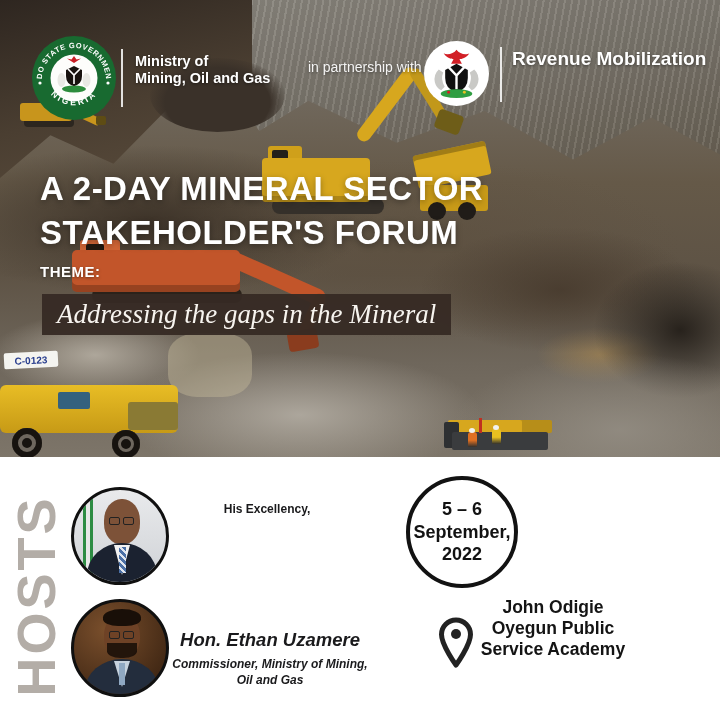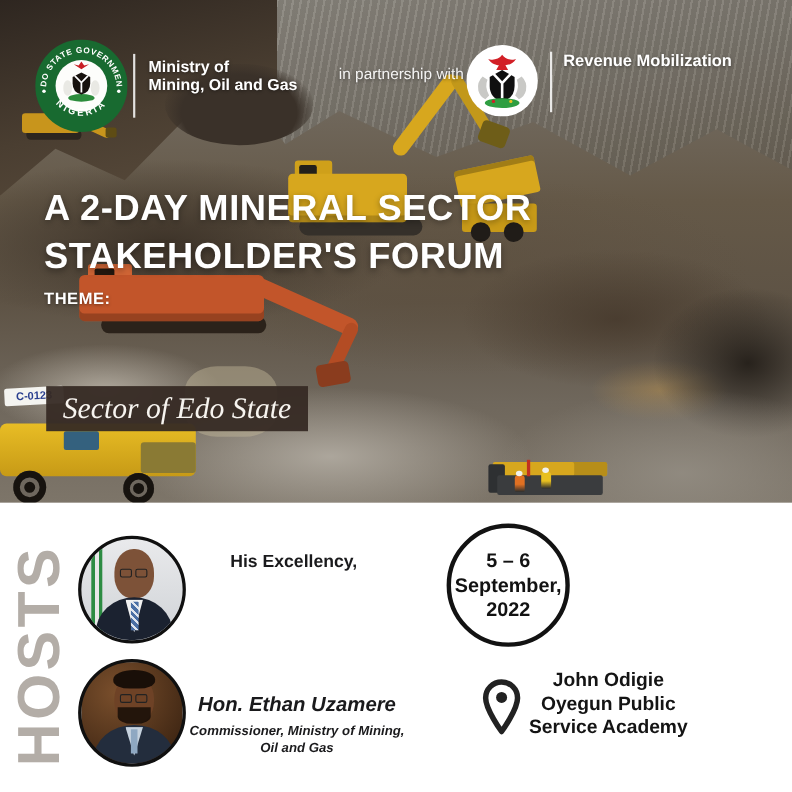--- a/index.html
+++ b/index.html
@@ -80,21 +80,21 @@
   .helmet.h1{ left:469px; top:428px; } .helmet.h2{ left:493px; top:425px; }
   .flagpole{ left:479px; top:418px; width:3px; height:15px; background:#c03020; }
   
   .vline{ position:absolute; width:2px; background:rgba(255,255,255,.85); }
   .vline.v1{ left:121px; top:49px; height:58px; }
   .vline.v2{ left:500px; top:47px; height:55px; }
   .edo-seal{ position:absolute; left:32px; top:36px; width:84px; height:84px; }
   .ng-seal{ position:absolute; left:424px; top:41px; width:65px; height:65px; }
   .ministry{ position:absolute; left:135px; top:53px; color:#fff; font-size:14.5px; font-weight:bold; line-height:1.2; text-shadow:0 1px 3px rgba(0,0,0,.45); }
   .partnership{ position:absolute; left:280px; top:59px; color:rgba(255,255,255,.93); font-size:14px; text-shadow:0 1px 3px rgba(0,0,0,.45);margin-left:28px; }
-  .commission{ position:absolute; left:512px; top:47px; color:#fff; font-size:15px; font-weight:bold; line-height:1.25; text-shadow:0 1px 3px rgba(0,0,0,.45); }
+  .commission{ position:absolute; left:512px; top:47px; color:#fff; font-size:19px; font-weight:bold; line-height:1.25; text-shadow:0 1px 3px rgba(0,0,0,.45); }
   
   .title{ position:absolute; left:40px; top:167px; color:#fff; font-size:33px; font-weight:bold; letter-spacing:.5px; line-height:1.32; text-shadow:0 2px 6px rgba(0,0,0,.35); }
   .theme-label{ position:absolute; left:40px; top:263px; color:#fff; font-size:15px; font-weight:bold; letter-spacing:.5px; text-shadow:0 1px 3px rgba(0,0,0,.45); }
   .theme-line{ position:absolute; height:41px; padding:0 15px; display:inline-flex; align-items:center;
     background:rgba(54,42,36,.95); color:#f7f4ef; font-family:"Liberation Serif", serif; font-style:italic; font-size:27px; white-space:nowrap; }
   .theme-line.t1{ left:42px; top:294px; }
   .theme-line.t2{ left:42px; top:351px; }
   
   .footer{ position:absolute; left:0; top:457px; width:720px; height:263px; background:#fff; }
   .hosts-label{ position:absolute; left:36px; top:139px; transform:translate(-50%,-50%) rotate(-90deg);
@@ -112,33 +112,33 @@
   .glasses{ position:absolute; display:flex; gap:3px; }
   .p1-glasses{ left:35px; top:27px; } .p2-glasses{ left:35px; top:29px; }
   .p1-suit{ left:13px; top:53px; width:70px; height:46px; background:#1b2230; border-radius:50% 50% 0 0 / 70% 70% 0 0; }
   .p2-suit{ left:11px; top:57px; width:74px; height:42px; background:#232d3d; border-radius:50% 50% 0 0 / 75% 75% 0 0; }
   .p1-shirt{ left:40px; top:55px; width:16px; height:30px; background:#f2f2f2; clip-path:polygon(0 0,100% 0,50% 100%); }
   .p2-shirt{ left:40px; top:59px; width:16px; height:26px; background:#c6d2de; clip-path:polygon(0 0,100% 0,50% 100%); }
   .p1-tie{ left:45px; top:57px; width:7px; height:26px; background:repeating-linear-gradient(45deg,#4a6fa5 0 3px,#dfe5ee 3px 5px); }
   .p2-tie{ left:45px; top:61px; width:6px; height:22px; background:#8fa8c2; }
   .host-text{ position:absolute; text-align:center; color:#1a1a1c; }
   .host1-text{ left:178px; top:45px; width:178px; }
-  .h1-l1{ font-size:16px; font-weight:bold; }
+  .h1-l1{ font-size:12px; font-weight:bold; }
   .h1-l2{ font-size:19px; font-weight:bold; margin-top:2px; }
   .h1-role{ font-size:12.5px; font-weight:bold; margin-top:5px; letter-spacing:.2px; }
   .host2-text{ left:170px; top:172px; width:200px;font-style:italic; }
   .h2-name{ font-size:18.5px; font-weight:bold; }
   .h2-role{ font-size:12px; font-weight:bold; margin-top:6px; line-height:1.3; }
   .circle-badge{ position:absolute; border:4px solid #121212; border-radius:50%; background:#fff; color:#121212;
     display:flex; flex-direction:column; align-items:center; justify-content:center; text-align:center;
     font-weight:bold; font-size:18px; line-height:1.25; }
   .date-circle{ left:406px; top:19px; width:112px; height:112px; }
   .time-circle{ left:534px; top:21px; width:106px; height:106px; }
   .pin{ position:absolute; left:438px; top:160px; width:36px; height:52px; }
-  .venue{ position:absolute; left:475px; top:151px; width:156px; text-align:center; color:#141414;
+  .venue{ position:absolute; left:475px; top:140px; width:156px; text-align:center; color:#141414;
     font-size:17.5px; font-weight:bold; line-height:1.2; }
 </style>
 </head>
 <body>
 
 <div class="poster">
 
   <div class="hero">
     <div class="cliff"></div>
     <div class="rock-left"></div>
@@ -230,21 +230,21 @@
     <div class="vline v2"></div>
     <div class="commission">
       <div>Revenue Mobilization</div>
     </div>
 
     <h1 class="title">
       <div>A 2-DAY MINERAL SECTOR</div>
       <div>STAKEHOLDER'S FORUM</div>
     </h1>
     <div class="theme-label">THEME:</div>
-    <div class="theme-line t2">Sector of Edo State</div>
+    <div class="theme-line t1">Addressing the gaps in the Mineral</div>
   </div>
 
   <div class="footer">
     <div class="hosts-label">HOSTS</div>
 
     <div class="portrait p1">
       <div class="el p1-flag"></div>
       <div class="el p1-head"></div>
       <div class="el p1-suit"></div>
       <div class="el p1-shirt"></div>

